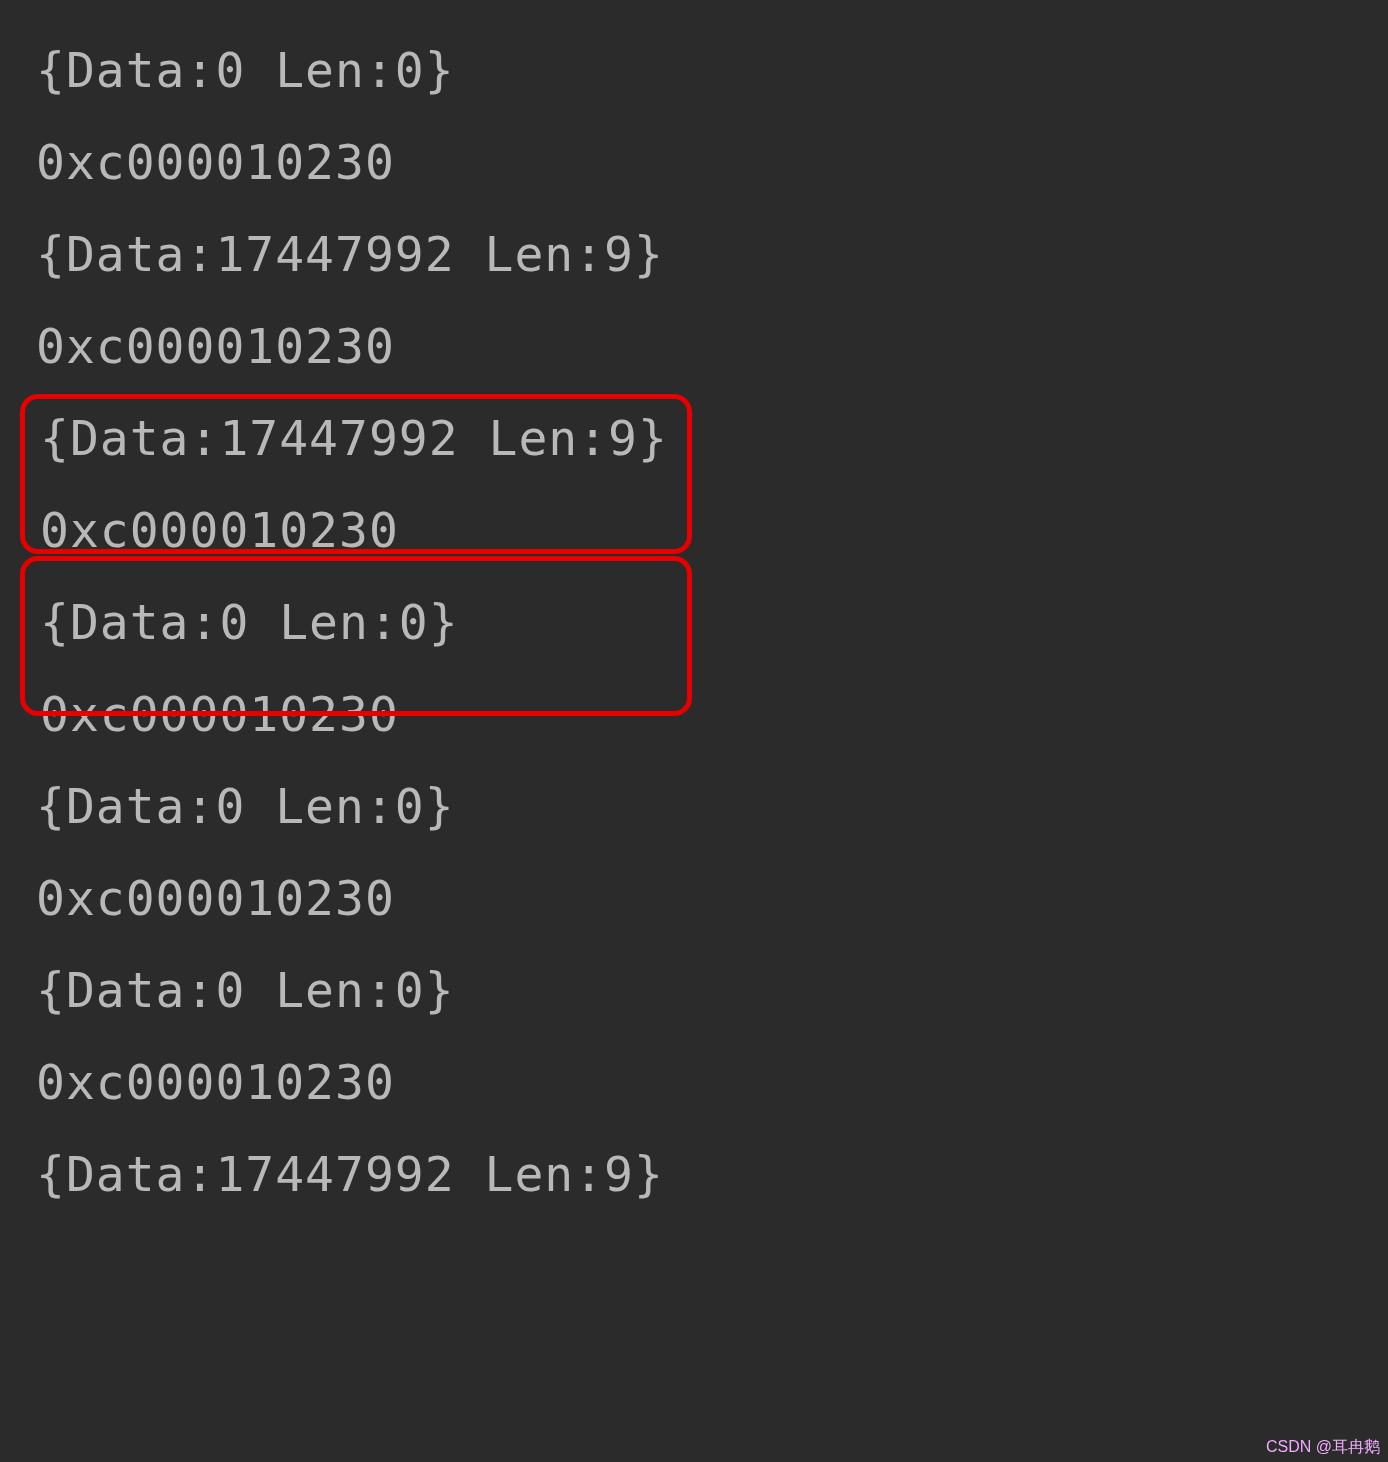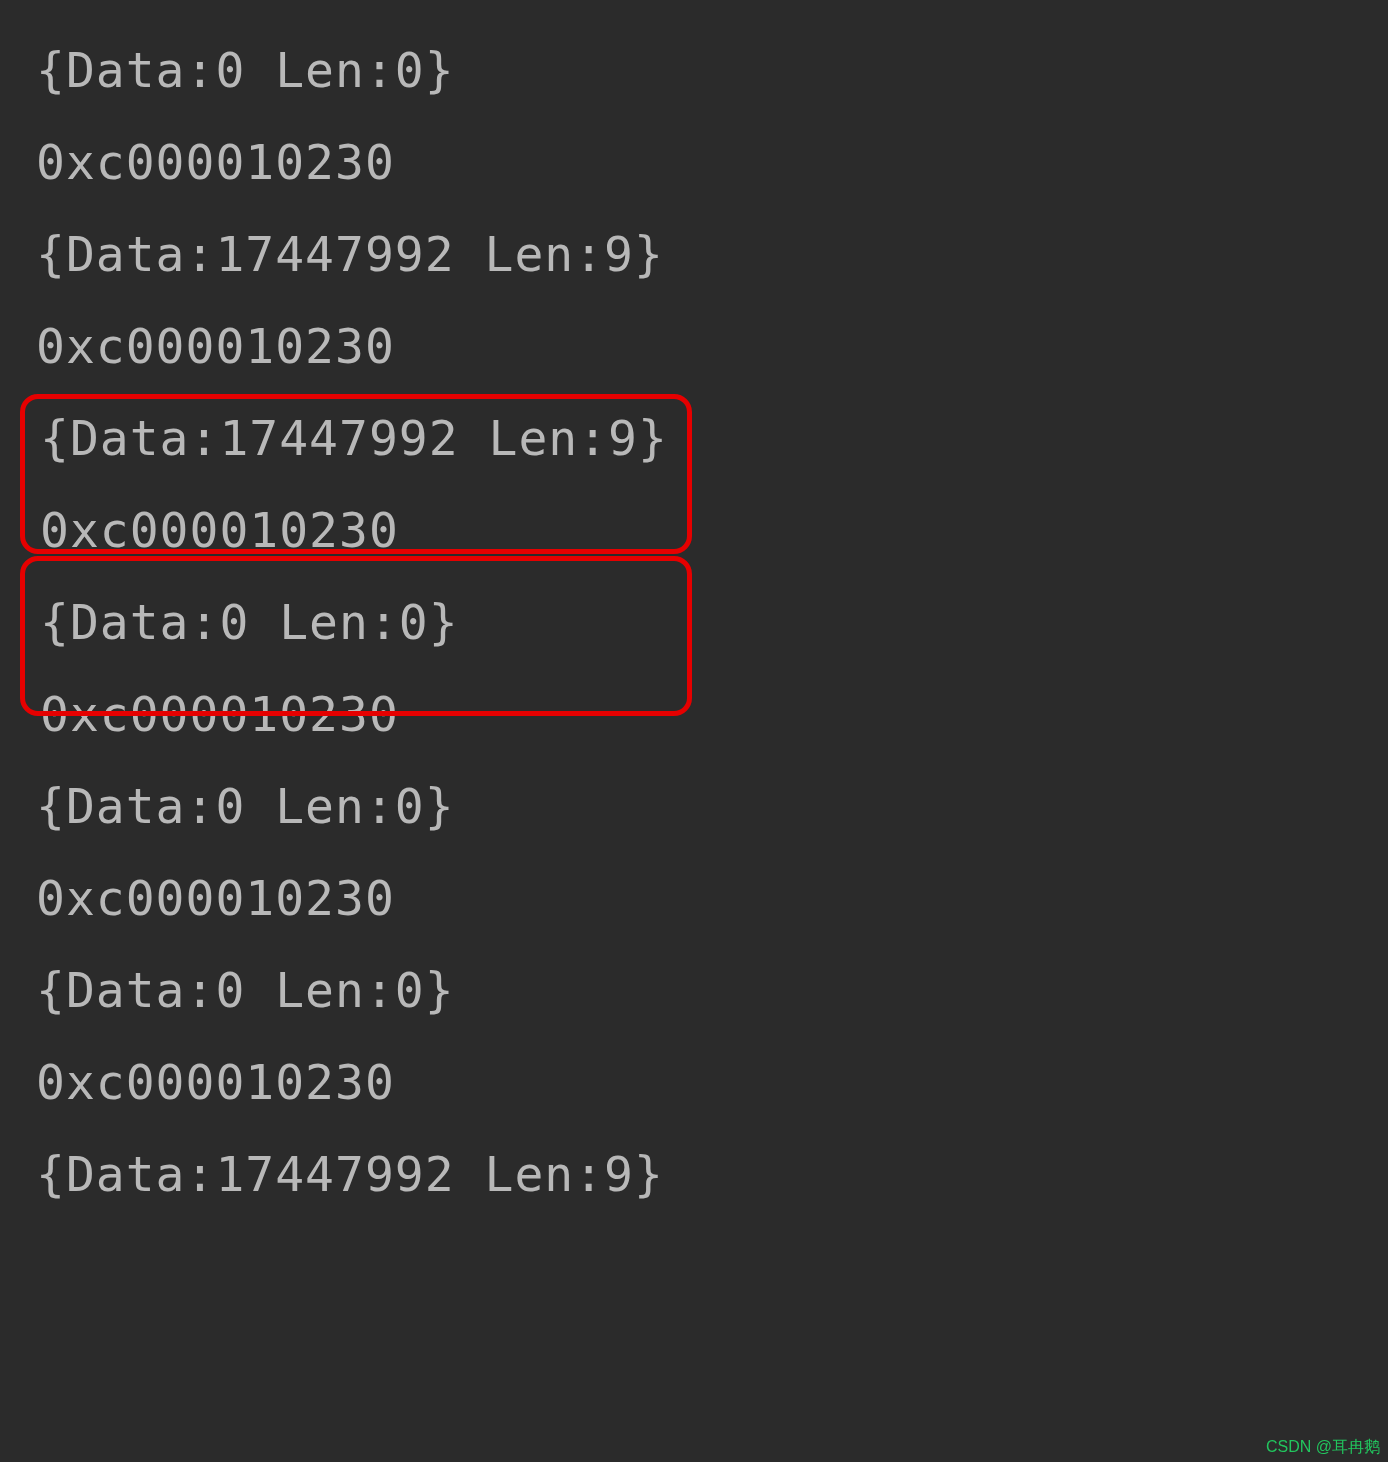--- a/index.html
+++ b/index.html
@@ -45,21 +45,21 @@
       top: 158px;
       left: 0px;
       width: 672px;
       height: 160px;
     }
     .watermark {
       position: absolute;
       bottom: 8px;
       right: 12px;
       font-size: 16px;
-      color: #22c55e;
+      color: #f0abfc;
       font-family: sans-serif;
       letter-spacing: 0;
     }
   </style>
 </head>
 <body>
 
 <div class="terminal">
   <div class="line">{Data:0 Len:0}</div>
   <div class="line">0xc000010230</div>

